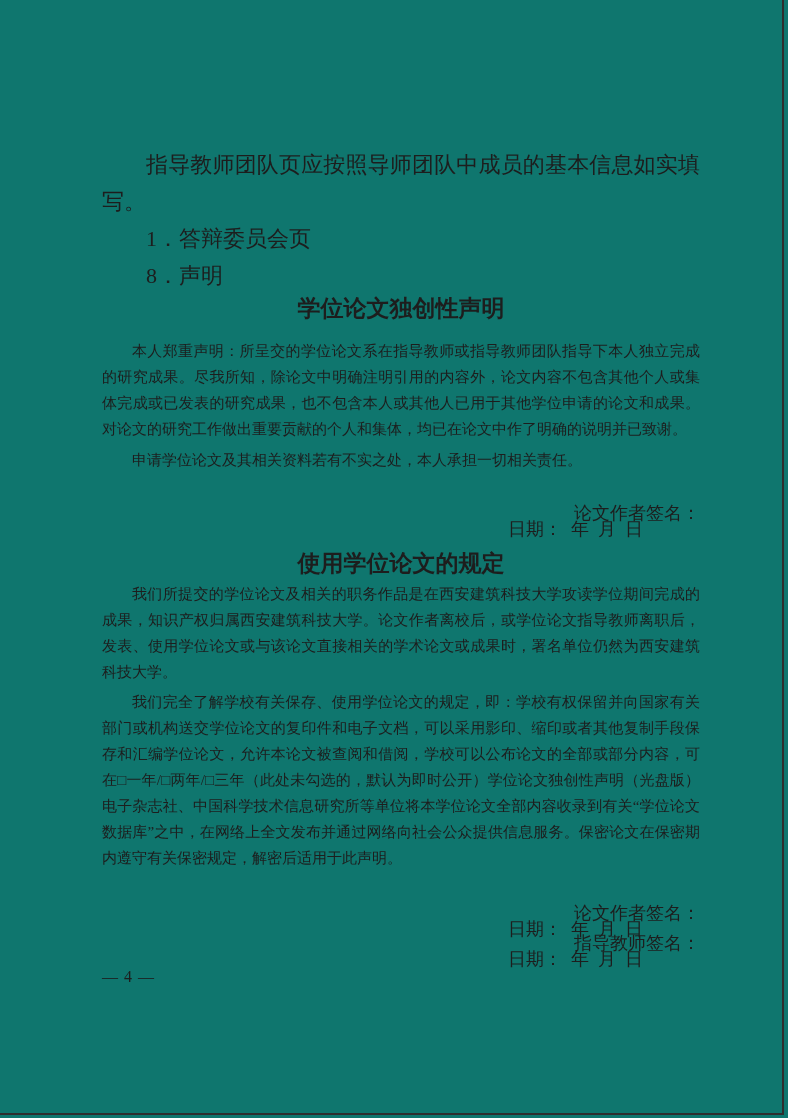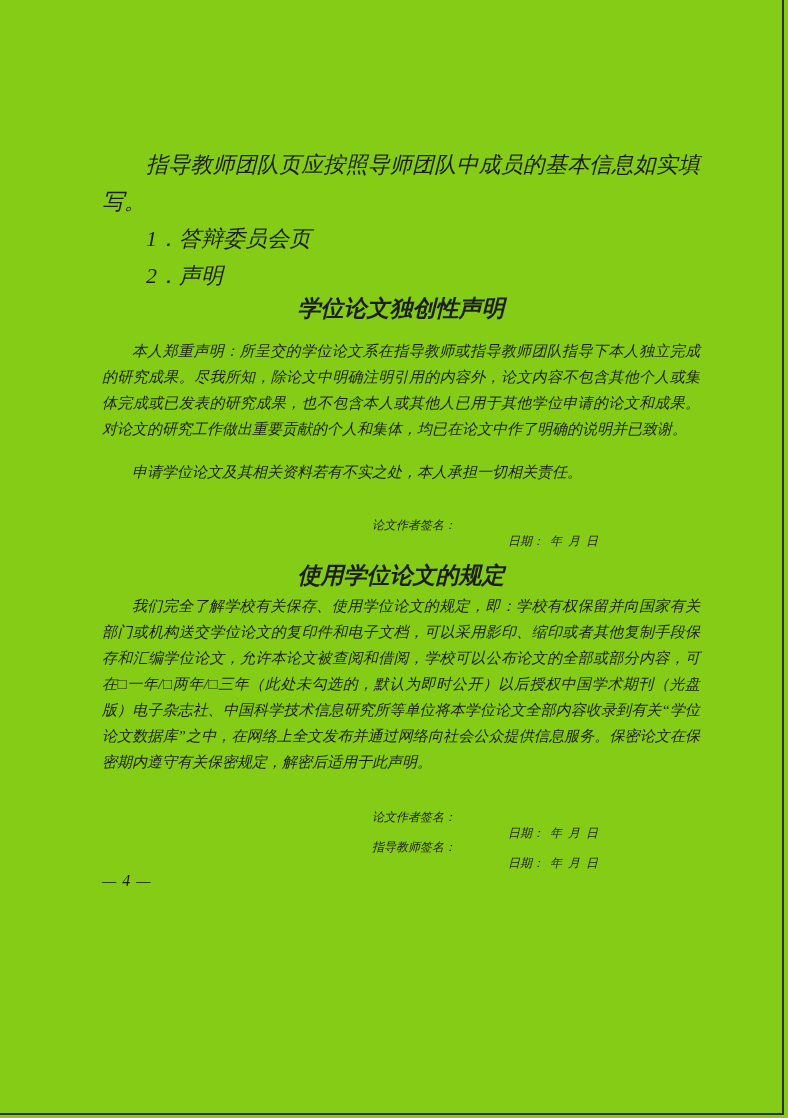--- a/index.html
+++ b/index.html
@@ -11,22 +11,21 @@
     width: 788px;
     height: 1118px;
     position: relative;
     overflow: hidden;
     font-family: "Liberation Serif", "DejaVu Serif", serif;
     color: #1d1d1d;
   }
   .page {
     position: absolute;
     inset: 0;
-    background: #84cc16;
-    font-style: italic;
+    background: #0f766e;
   }
   
   .edge-right {
     position: absolute;
     left: 782px;
     top: 0;
     width: 2px;
     height: 1114px;
     background: #2f2f2f;
   }
@@ -70,34 +69,34 @@
   }
   .decl-title {
     font-size: 23px;
     font-weight: bold;
     text-align: center;
     line-height: 26px;
     margin: 0;
   }
   #d1-title { margin-top: 2px; }
   #d1-p1   { margin-top: 16px; }
-  #d1-p2   { margin-top: 17px; }
+  #d1-p2   { margin-top: 5px; }
   #d1-sig  { margin-top: 27px; }
   #d2-title { margin-top: 25px; }
   #d2-p1   { margin-top: 4px; }
   #d2-p2   { margin-top: 4px; }
   #d2-sig1 { margin-top: 29px; }
   #d2-sig2 { margin-top: 4px; }
   .sig-row {
     position: relative;
     height: 26px;
     line-height: 26px;
-    font-size: 12px;
+    font-size: 18px;
     padding-left: 26px;
-    text-align: center;
+    text-align: right;
   }
   .sig-label { white-space: pre; }
   .sig-date {
     position: absolute;
     left: 406px;
     top: 16px;
     white-space: pre;
   }
   .footer {
     margin-top: 9px;
@@ -109,36 +108,37 @@
 </head>
 <body>
 
 <div class="page">
 
   <div class="content">
 
     <section class="intro">
       <p>指导教师团队页应按照导师团队中成员的基本信息如实填写。</p>
       <p>1．答辩委员会页</p>
-      <p>2．声明</p>
+      <p>8．声明</p>
     </section>
 
     <section class="decl">
       <h2 id="d1-title" class="decl-title">学位论文独创性声明</h2>
       <p id="d1-p1">本人郑重声明：所呈交的学位论文系在指导教师或指导教师团队指导下本人独立完成的研究成果。尽我所知，除论文中明确注明引用的内容外，论文内容不包含其他个人或集体完成或已发表的研究成果，也不包含本人或其他人已用于其他学位申请的论文和成果。对论文的研究工作做出重要贡献的个人和集体，均已在论文中作了明确的说明并已致谢。</p>
       <p id="d1-p2">申请学位论文及其相关资料若有不实之处，本人承担一切相关责任。</p>
       <div id="d1-sig" class="sig-row">
         <span class="sig-label">论文作者签名：</span>
         <span class="sig-date">日期：  年  月  日</span>
       </div>
     </section>
 
     <section class="decl">
       <h2 id="d2-title" class="decl-title">使用学位论文的规定</h2>
-      <p id="d2-p2">我们完全了解学校有关保存、使用学位论文的规定，即：学校有权保留并向国家有关部门或机构送交学位论文的复印件和电子文档，可以采用影印、缩印或者其他复制手段保存和汇编学位论文，允许本论文被查阅和借阅，学校可以公布论文的全部或部分内容，可在□一年/□两年/□三年（此处未勾选的，默认为即时公开）以后授权中国学术期刊（光盘版）电子杂志社、中国科学技术信息研究所等单位将本学位论文全部内容收录到有关“学位论文数据库”之中，在网络上全文发布并通过网络向社会公众提供信息服务。保密论文在保密期内遵守有关保密规定，解密后适用于此声明。</p>
+      <p id="d2-p1">我们所提交的学位论文及相关的职务作品是在西安建筑科技大学攻读学位期间完成的成果，知识产权归属西安建筑科技大学。论文作者离校后，或学位论文指导教师离职后，发表、使用学位论文或与该论文直接相关的学术论文或成果时，署名单位仍然为西安建筑科技大学。</p>
+      <p id="d2-p2">我们完全了解学校有关保存、使用学位论文的规定，即：学校有权保留并向国家有关部门或机构送交学位论文的复印件和电子文档，可以采用影印、缩印或者其他复制手段保存和汇编学位论文，允许本论文被查阅和借阅，学校可以公布论文的全部或部分内容，可在□一年/□两年/□三年（此处未勾选的，默认为即时公开）学位论文独创性声明（光盘版）电子杂志社、中国科学技术信息研究所等单位将本学位论文全部内容收录到有关“学位论文数据库”之中，在网络上全文发布并通过网络向社会公众提供信息服务。保密论文在保密期内遵守有关保密规定，解密后适用于此声明。</p>
       <div id="d2-sig1" class="sig-row">
         <span class="sig-label">论文作者签名：</span>
         <span class="sig-date">日期：  年  月  日</span>
       </div>
       <div id="d2-sig2" class="sig-row">
         <span class="sig-label">指导教师签名：</span>
         <span class="sig-date">日期：  年  月  日</span>
       </div>
     </section>
 

